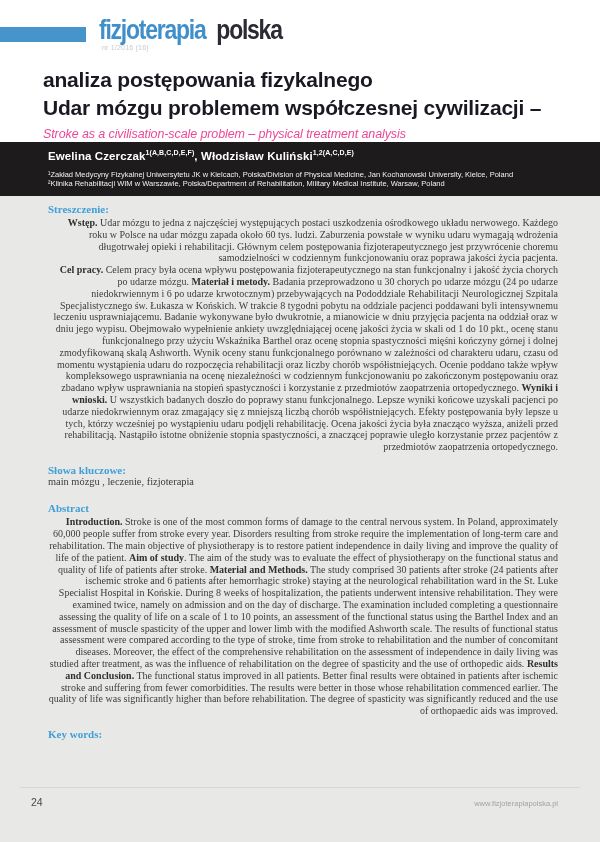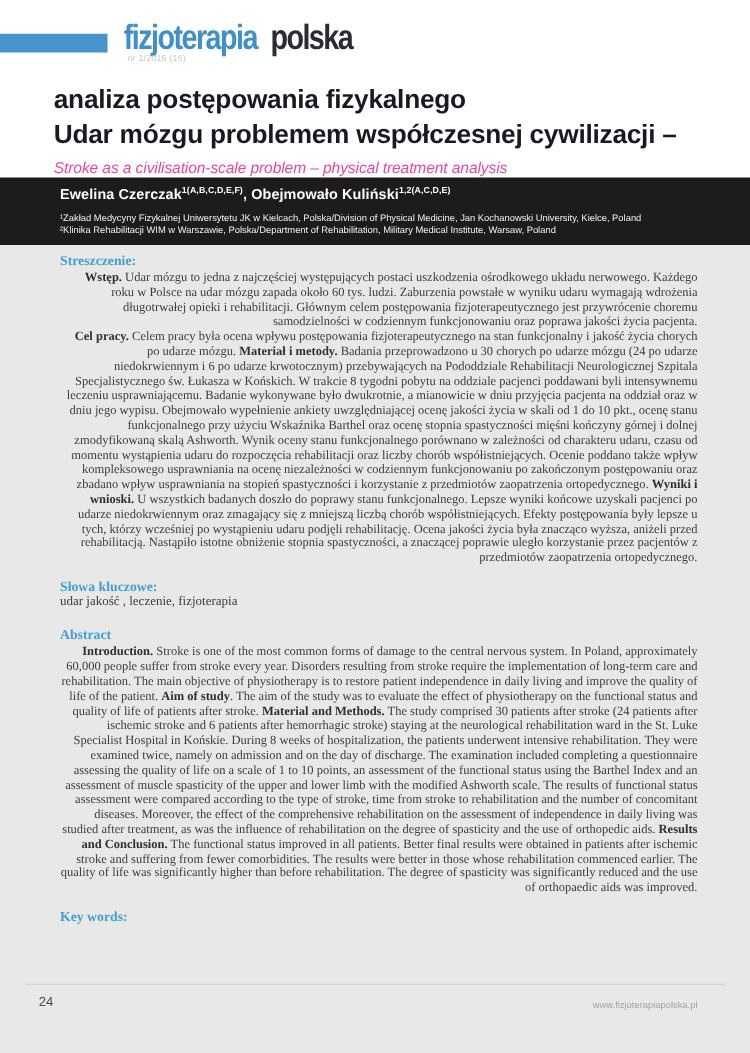--- a/index.html
+++ b/index.html
@@ -99,33 +99,33 @@
 
   <section class="title-block">
     <h1>
       <div class="title-line">analiza postępowania fizykalnego</div>
       <div class="title-line">Udar mózgu problemem współczesnej cywilizacji –</div>
     </h1>
     <div class="subtitle">Stroke as a civilisation-scale problem – physical treatment analysis</div>
   </section>
 
   <section class="authors-bar">
-    <div class="authors-line"><b>Ewelina Czerczak</b><sup>1(A,B,C,D,E,F)</sup><b>, Obejmowało Kuliński</b><sup>1,2(A,C,D,E)</sup></div>
+    <div class="authors-line"><b>Ewelina Czerczak</b><sup>1(A,B,C,D,E,F)</sup><b>, Włodzisław Kuliński</b><sup>1,2(A,C,D,E)</sup></div>
     <div class="affiliations">
       <div>¹Zakład Medycyny Fizykalnej Uniwersytetu JK w Kielcach, Polska/Division of Physical Medicine, Jan Kochanowski University, Kielce, Poland</div>
       <div>²Klinika Rehabilitacji WIM w Warszawie, Polska/Department of Rehabilitation, Military Medical Institute, Warsaw, Poland</div>
     </div>
   </section>
 
   <section class="abstract-panel">
     <h2 class="blue-heading">Streszczenie:</h2>
     <p class="abstract-text"><b>Wstęp.</b><span> Udar mózgu to jedna z najczęściej występujących postaci uszkodzenia ośrodkowego układu nerwowego. Każdego roku w Polsce na udar mózgu zapada około 60 tys. ludzi. Zaburzenia powstałe w wyniku udaru wymagają wdrożenia długotrwałej opieki i rehabilitacji. Głównym celem postępowania fizjoterapeutycznego jest przywrócenie choremu samodzielności w codziennym funkcjonowaniu oraz poprawa jakości życia pacjenta.</span><br><b>Cel pracy.</b><span> Celem pracy była ocena wpływu postępowania fizjoterapeutycznego na stan funkcjonalny i jakość życia chorych po udarze mózgu. </span><b>Materiał i metody.</b><span> Badania przeprowadzono u 30 chorych po udarze mózgu (24 po udarze niedokrwiennym i 6 po udarze krwotocznym) przebywających na Pododdziale Rehabilitacji Neurologicznej Szpitala Specjalistycznego św. Łukasza w Końskich. W trakcie 8 tygodni pobytu na oddziale pacjenci poddawani byli intensywnemu leczeniu usprawniającemu. Badanie wykonywane było dwukrotnie, a mianowicie w dniu przyjęcia pacjenta na oddział oraz w dniu jego wypisu. Obejmowało wypełnienie ankiety uwzględniającej ocenę jakości życia w skali od 1 do 10 pkt., ocenę stanu funkcjonalnego przy użyciu Wskaźnika Barthel oraz ocenę stopnia spastyczności mięśni kończyny górnej i dolnej zmodyfikowaną skalą Ashworth. Wynik oceny stanu funkcjonalnego porównano w zależności od charakteru udaru, czasu od momentu wystąpienia udaru do rozpoczęcia rehabilitacji oraz liczby chorób współistniejących. Ocenie poddano także wpływ kompleksowego usprawniania na ocenę niezależności w codziennym funkcjonowaniu po zakończonym postępowaniu oraz zbadano wpływ usprawniania na stopień spastyczności i korzystanie z przedmiotów zaopatrzenia ortopedycznego. </span><b>Wyniki i wnioski.</b><span> U wszystkich badanych doszło do poprawy stanu funkcjonalnego. Lepsze wyniki końcowe uzyskali pacjenci po udarze niedokrwiennym oraz zmagający się z mniejszą liczbą chorób współistniejących. Efekty postępowania były lepsze u tych, którzy wcześniej po wystąpieniu udaru podjęli rehabilitację. Ocena jakości życia była znacząco wyższa, aniżeli przed rehabilitacją. Nastąpiło istotne obniżenie stopnia spastyczności, a znaczącej poprawie uległo korzystanie przez pacjentów z przedmiotów zaopatrzenia ortopedycznego.</span></p>
 
     <h2 class="blue-heading keywords-heading">Słowa kluczowe:</h2>
-    <p class="keywords">udar jakość , leczenie, fizjoterapia</p>
+    <p class="keywords">main mózgu , leczenie, fizjoterapia</p>
 
     <h2 class="blue-heading section-gap">Abstract</h2>
     <p class="abstract-text"><b>Introduction.</b><span> Stroke is one of the most common forms of damage to the central nervous system. In Poland, approximately 60,000 people suffer from stroke every year. Disorders resulting from stroke require the implementation of long-term care and rehabilitation. The main objective of physiotherapy is to restore patient independence in daily living and improve the quality of life of the patient. </span><b>Aim of study</b><span>. The aim of the study was to evaluate the effect of physiotherapy on the functional status and quality of life of patients after stroke. </span><b>Material and Methods.</b><span> The study comprised 30 patients after stroke (24 patients after ischemic stroke and 6 patients after hemorrhagic stroke) staying at the neurological rehabilitation ward in the St. Luke Specialist Hospital in Końskie. During 8 weeks of hospitalization, the patients underwent intensive rehabilitation. They were examined twice, namely on admission and on the day of discharge. The examination included completing a questionnaire assessing the quality of life on a scale of 1 to 10 points, an assessment of the functional status using the Barthel Index and an assessment of muscle spasticity of the upper and lower limb with the modified Ashworth scale. The results of functional status assessment were compared according to the type of stroke, time from stroke to rehabilitation and the number of concomitant diseases. Moreover, the effect of the comprehensive rehabilitation on the assessment of independence in daily living was studied after treatment, as was the influence of rehabilitation on the degree of spasticity and the use of orthopedic aids. </span><b>Results and Conclusion.</b><span> The functional status improved in all patients. Better final results were obtained in patients after ischemic stroke and suffering from fewer comorbidities. The results were better in those whose rehabilitation commenced earlier. The quality of life was significantly higher than before rehabilitation. The degree of spasticity was significantly reduced and the use of orthopaedic aids was improved.</span></p>
 
     <h2 class="blue-heading keywords-heading">Key words:</h2>
   </section>
 
   <footer>
     <div class="footer-rule"></div>
     <span class="page-number">24</span>

